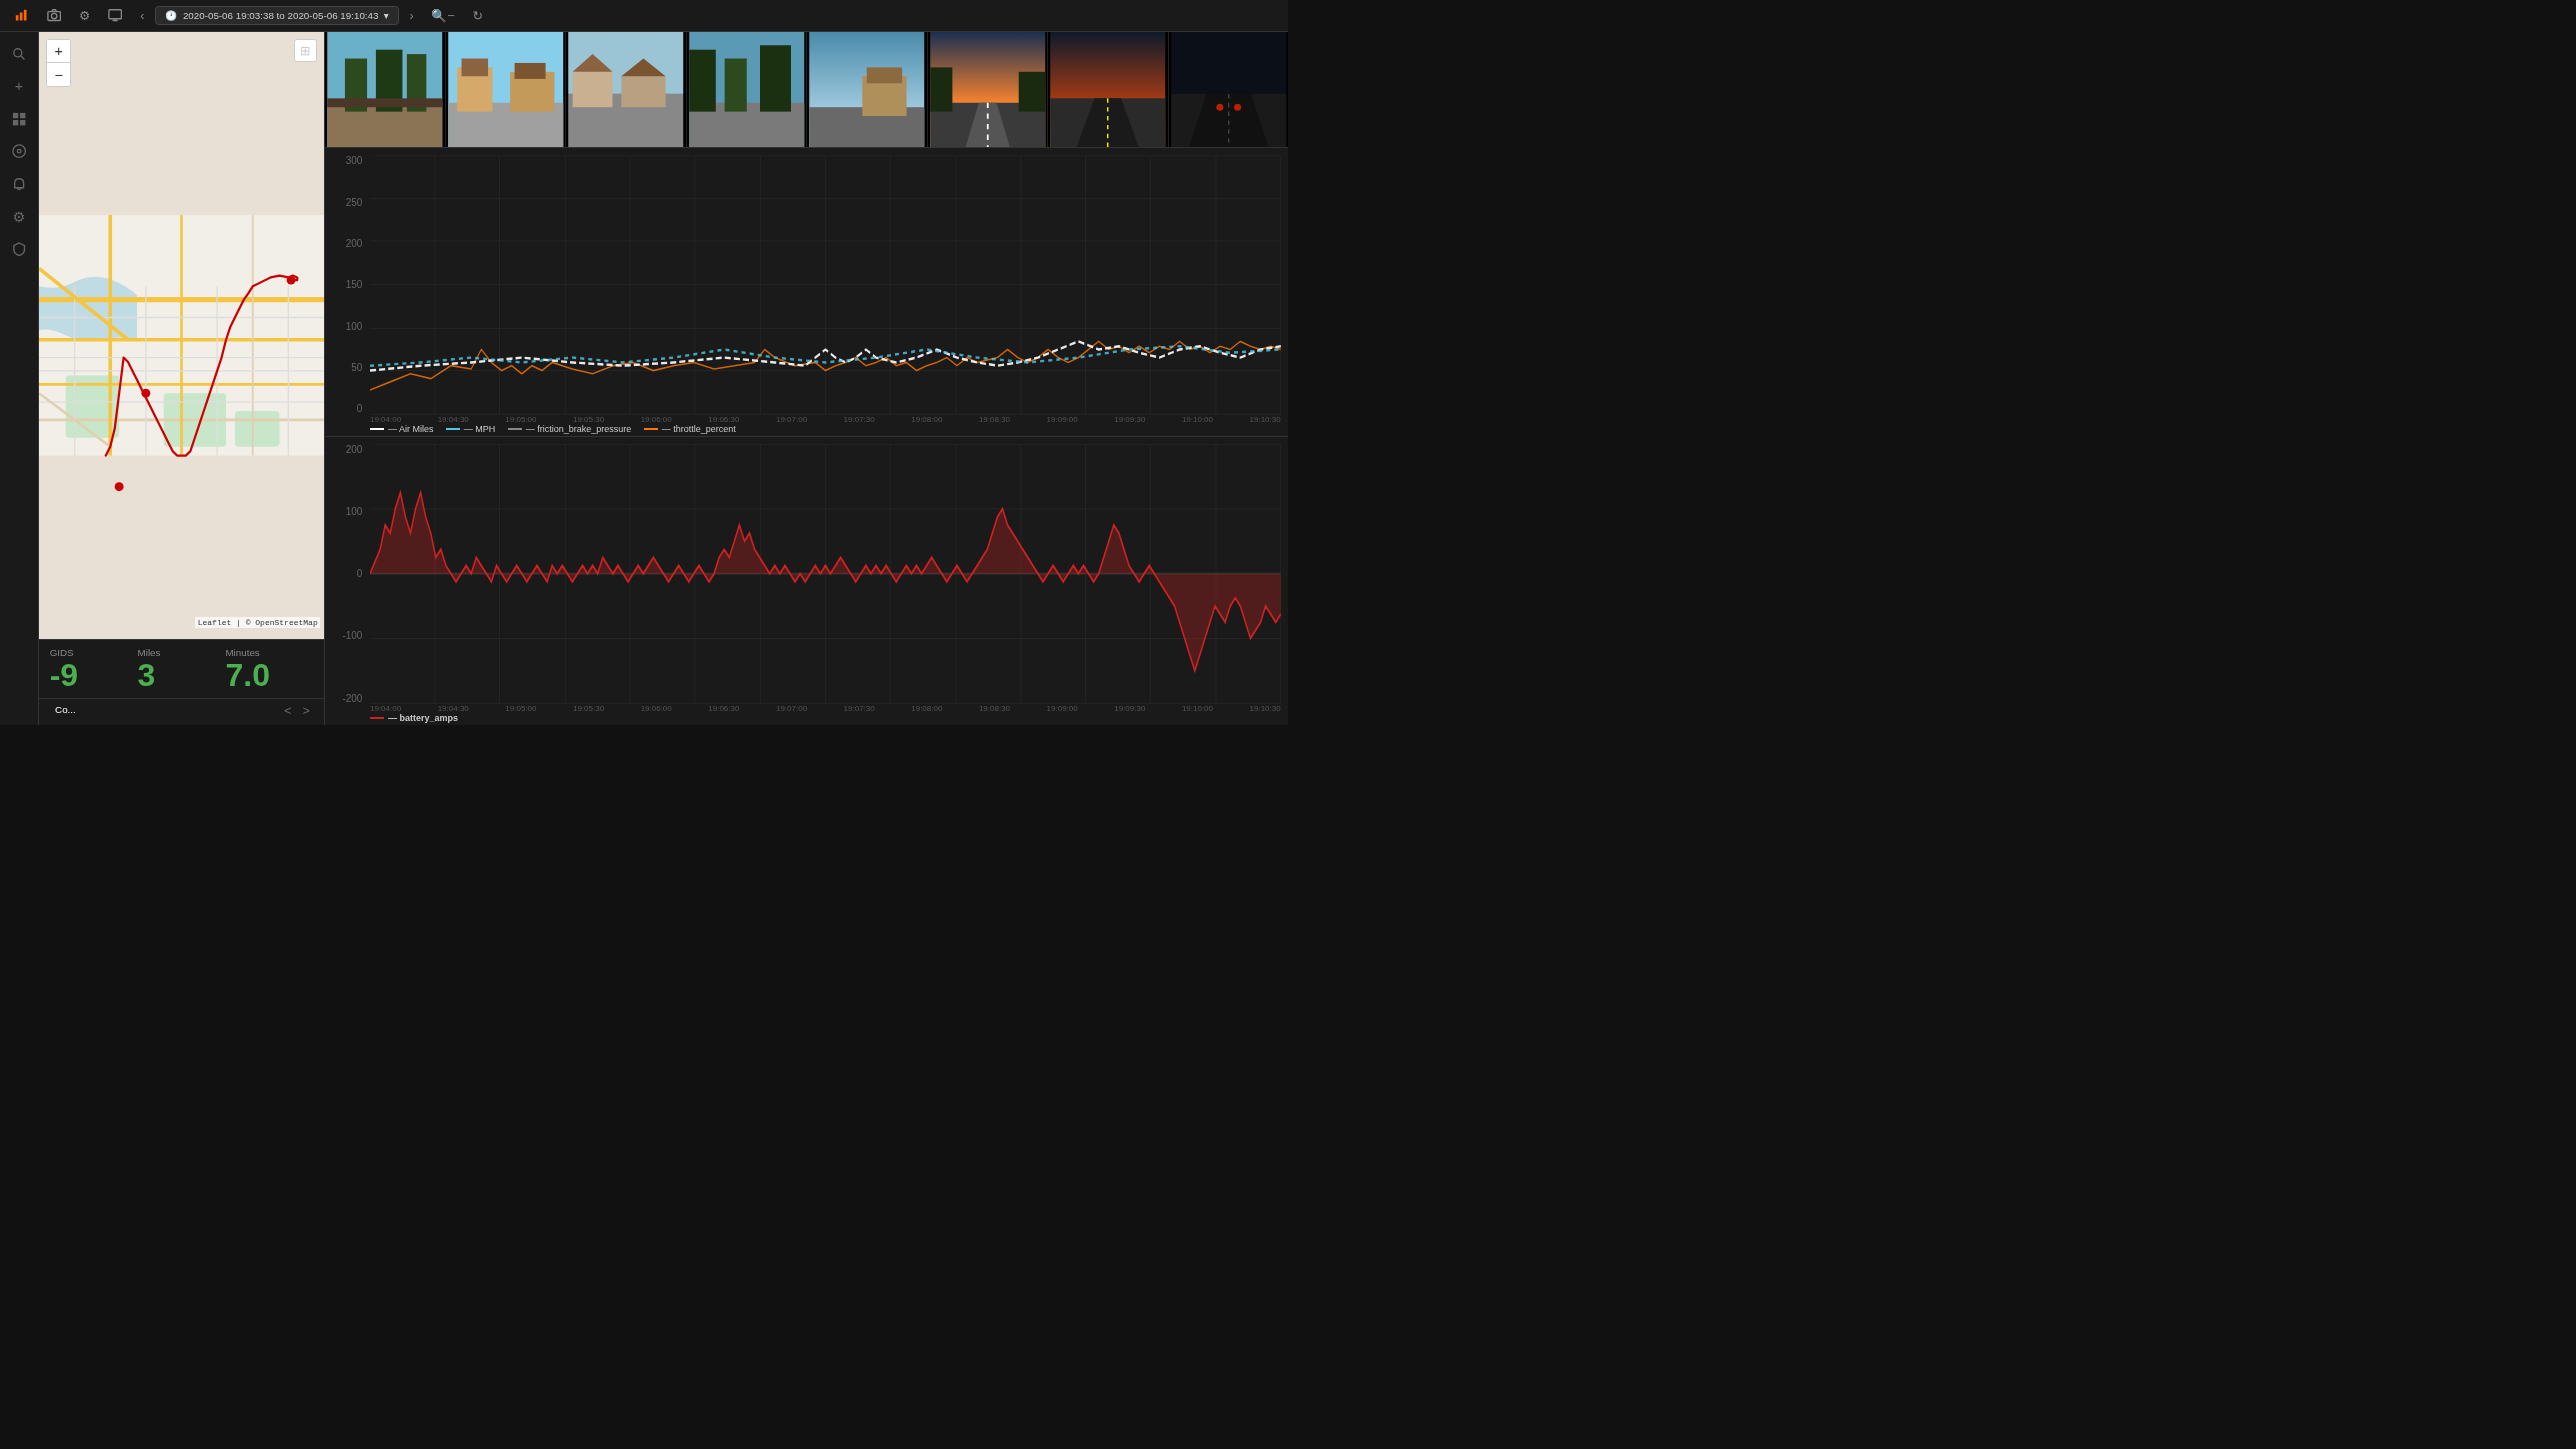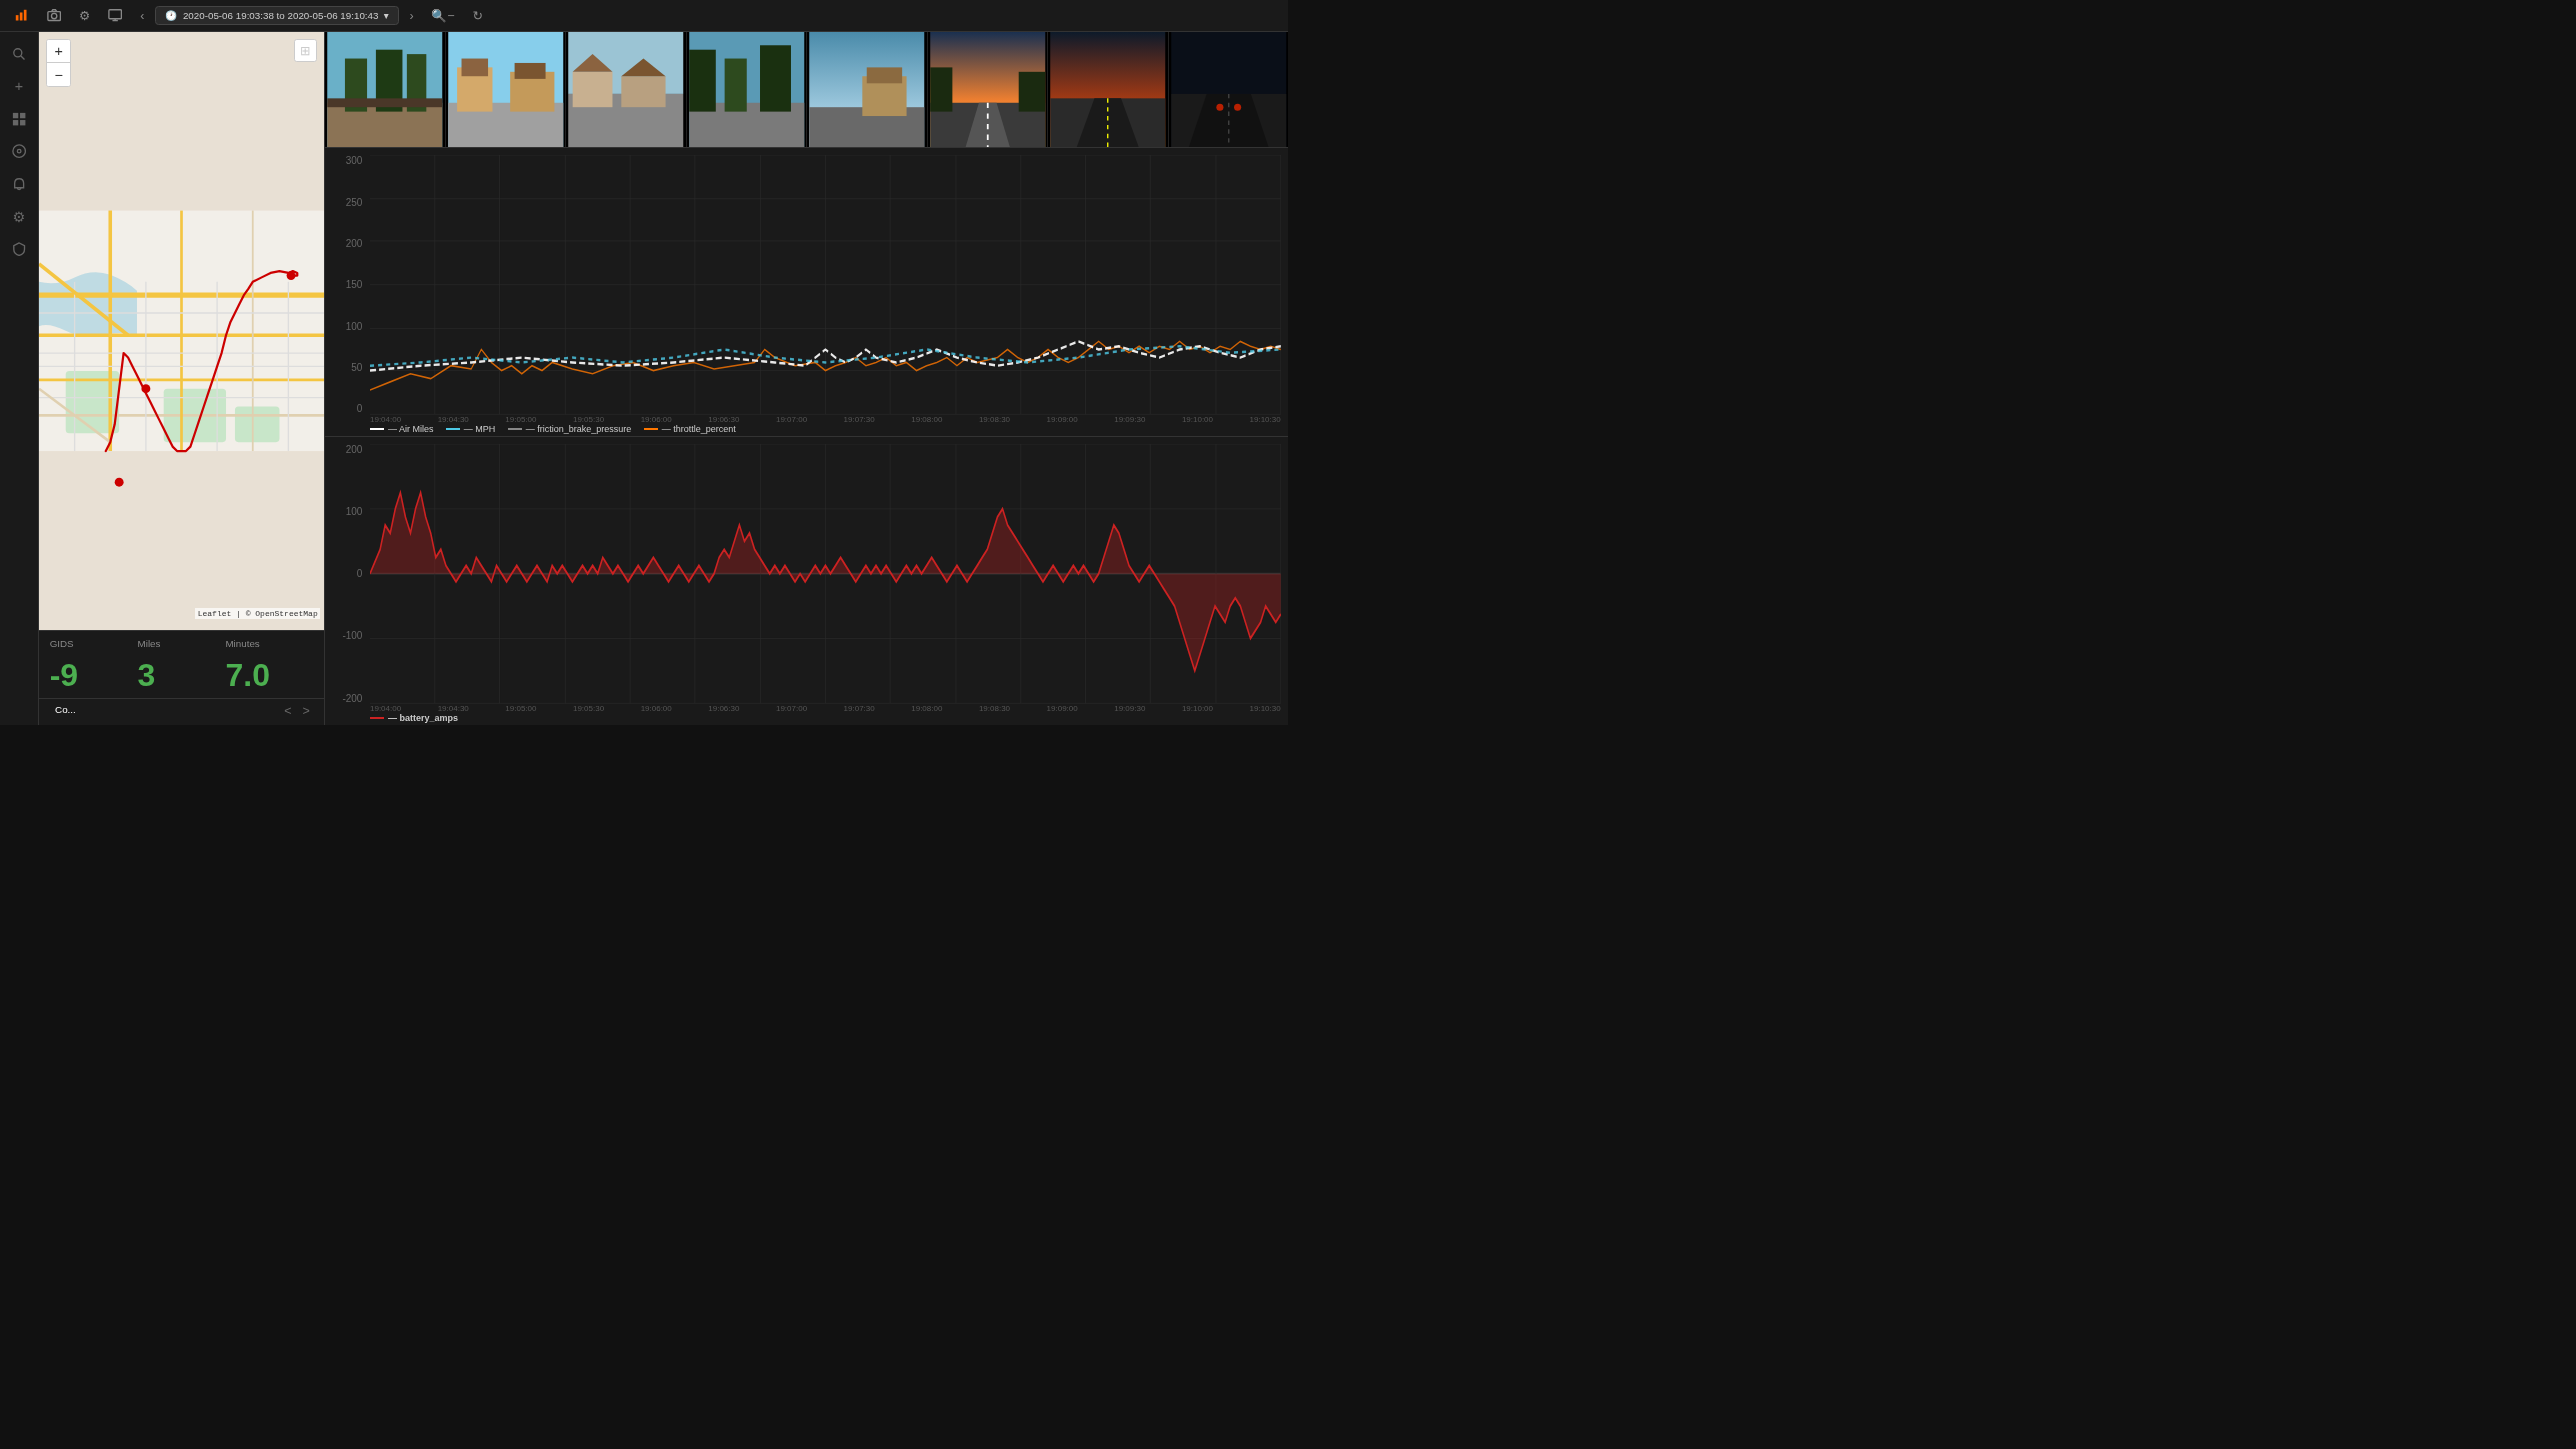--- a/index.html
+++ b/index.html
@@ -227,21 +227,21 @@
       gap: 0;
       border-top: 0.9px solid #333;
       flex-shrink: 0;
     }
     .stat-item {
       flex: 1;
     }
     .stat-label {
       color: #888;
       font-size: 9.8px;
-      margin-bottom: 10px;
+      margin-bottom: 1px;
     }
     .stat-value {
       color: #4caf50;
       font-size: 32px;
       font-weight: 600;
       line-height: 1;
     }
 
     
     .bottom-tab {

